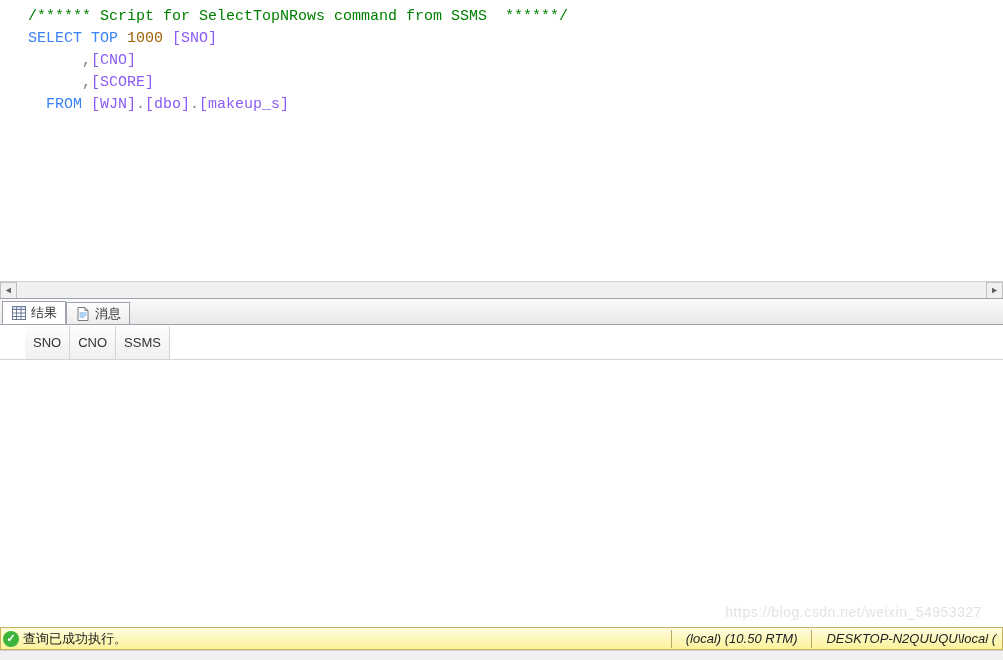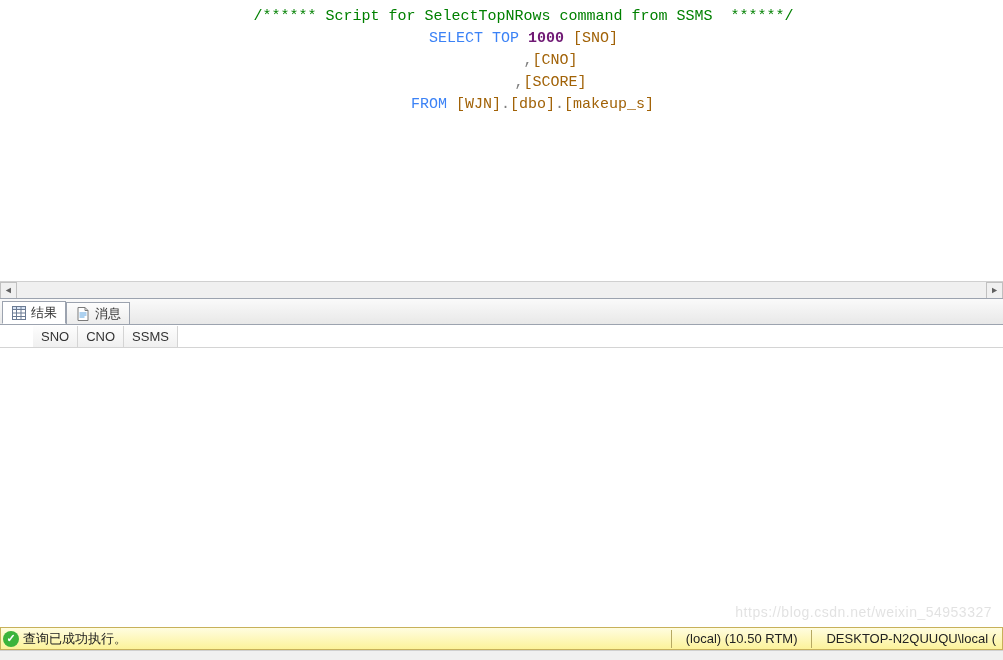--- a/index.html
+++ b/index.html
@@ -17,27 +17,26 @@
       background: #fff;
       padding: 6px 0 0 0;
       overflow: hidden;
       position: relative;
     }
     .code {
       font-family: Consolas, "Courier New", monospace;
       font-size: 15px;
       line-height: 22px;
       white-space: pre;
-      padding-left: 44px;
-      text-align: center;
+      padding-left: 28px;
     }
     .c-comment { color: #008000; }
     .c-keyword { color: #3b82f6; }
-    .c-number  { color: #701a75; font-weight: bold; }
-    .c-ident   { color: #a16207; }
+    .c-number  { color: #a16207; }
+    .c-ident   { color: #8b5cf6; }
     .c-gray    { color: #808080; }
 
     .hscroll-wrap {
       position: absolute;
       left: 0; right: 0; bottom: 0;
       height: 17px;
       background: #f0f0f0;
       border-top: 1px solid #d0d0d0;
       display: flex;
     }
@@ -94,23 +93,23 @@
 
     .results-pane {
       height: 293px;
       background: #fff;
       border-top: 1px solid #fff;
       position: relative;
       overflow: hidden;
     }
     .grid-header {
       display: flex;
-      padding-left: 33px;
+      padding-left: 25px;
       border-bottom: 1px solid #d4d4d4;
-      height: 22px;
+      height: 34px;
       align-items: center;
       font-family: Arial, sans-serif;
       font-size: 13px;
       color: #333;
     }
     .grid-header-cell {
       padding: 0 8px;
       border-right: 1px solid #d4d4d4;
       height: 100%;
       display: flex; align-items: center;
@@ -143,25 +142,25 @@
       display: flex; align-items: center; justify-content: center;
       color: #fff;
       font-size: 11px;
       font-weight: bold;
     }
     .status-sep {
       width: 1px; height: 18px;
       background: #b6a963;
       margin: 0 8px;
     }
-    .status-cell { padding: 0 6px; }
+    .status-cell { padding: 0 6px; font-style: italic; }
 
     .watermark {
       position: absolute;
-      right: 11px;
+      right: 21px;
       bottom: 40px;
       color: rgba(140,140,140,0.25);
       font-family: Arial, sans-serif;
       font-size: 14px;
       letter-spacing: 0.5px;
       pointer-events: none;
     }
 
     .bottom-edge {
       position: absolute;

